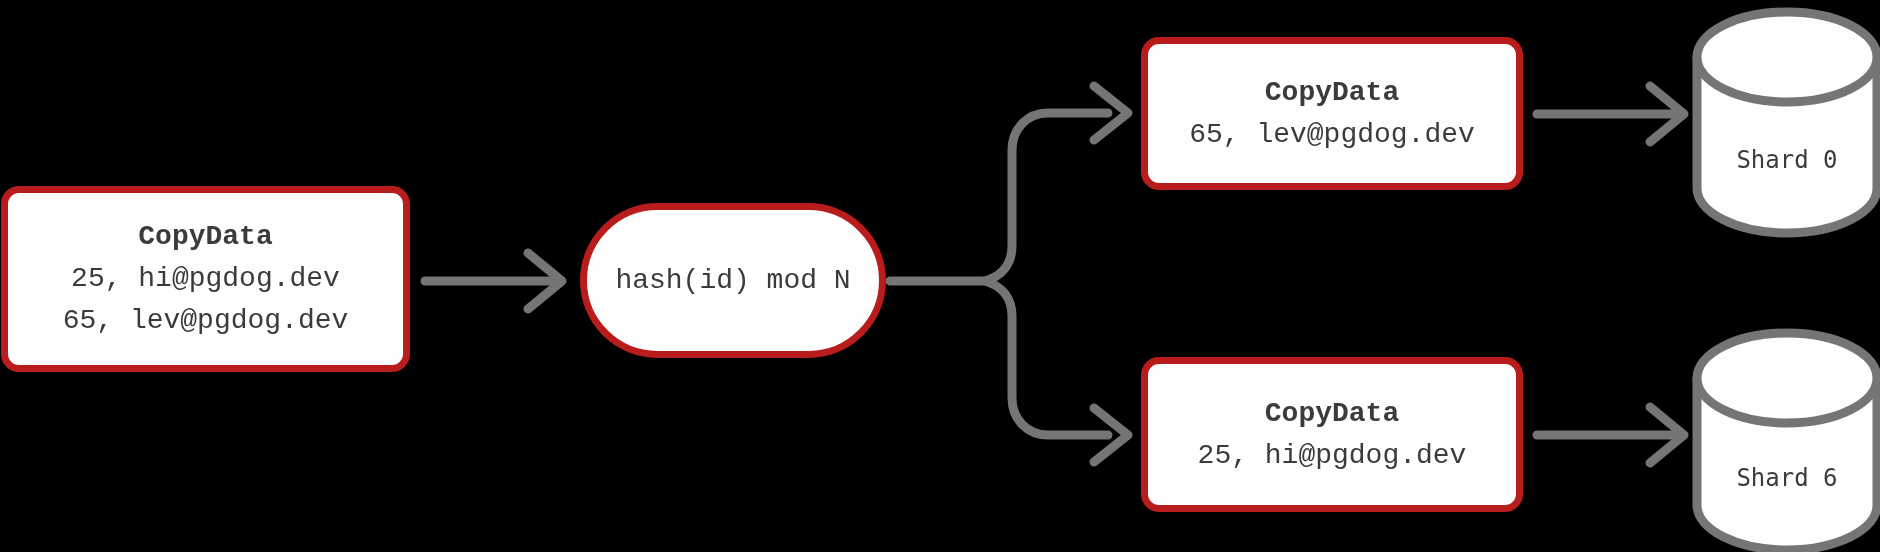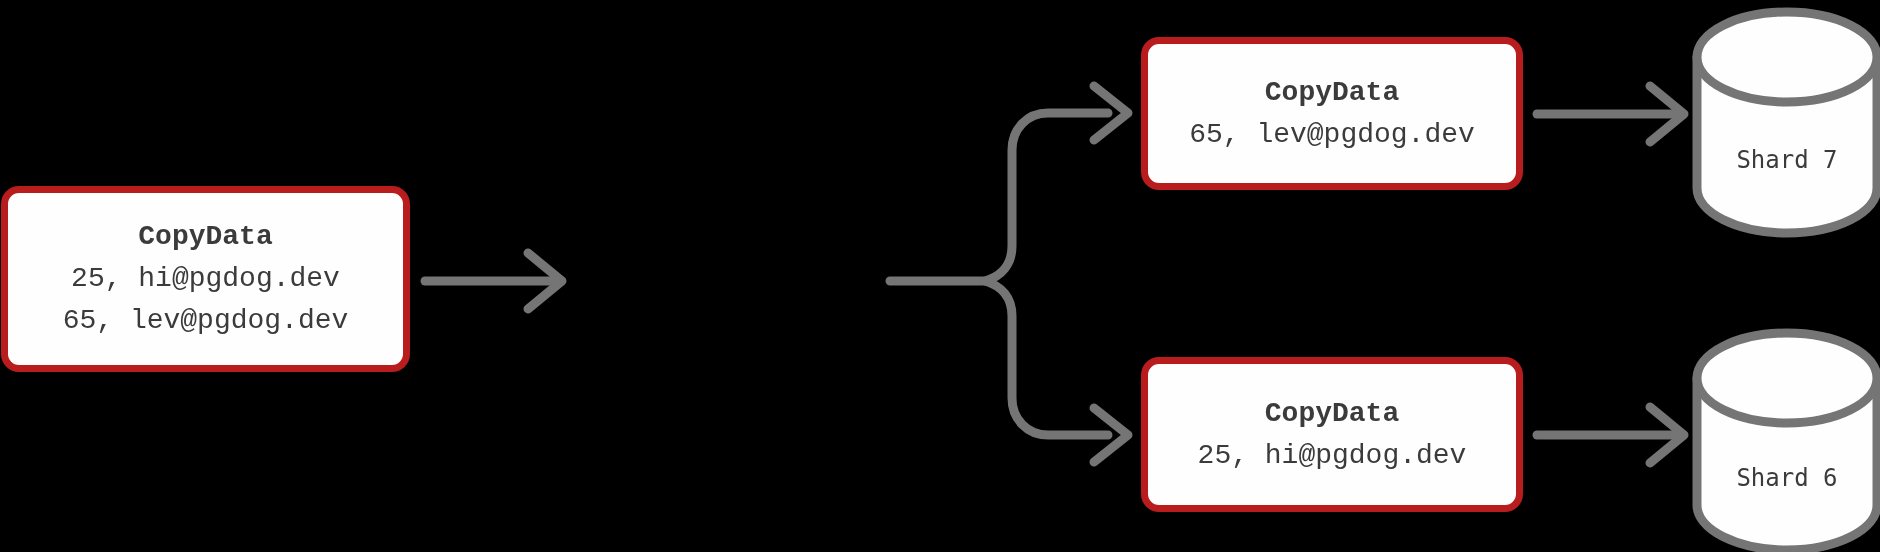--- a/index.html
+++ b/index.html
@@ -110,27 +110,30 @@
       <ellipse class="cyl-fill" cx="1787" cy="378" rx="90" ry="45"></ellipse>
     </g>
   </svg>
 
   <div class="node box node-source">
     <div class="title">CopyData</div>
     <div class="row">25, hi@pgdog.dev</div>
     <div class="row">65, lev@pgdog.dev</div>
   </div>
 
+  <div class="node pill node-hash">
+    <div class="row">hash(id) mod N</div>
+  </div>
 
   <div class="node box node-copy0">
     <div class="title">CopyData</div>
     <div class="row">65, lev@pgdog.dev</div>
   </div>
 
   <div class="node box node-copy1">
     <div class="title">CopyData</div>
     <div class="row">25, hi@pgdog.dev</div>
   </div>
 
-  <div class="shard-label shard0-label">Shard 7</div>
+  <div class="shard-label shard0-label">Shard 0</div>
   <div class="shard-label shard1-label">Shard 6</div>
 
 </div>
 
 </body></html>

